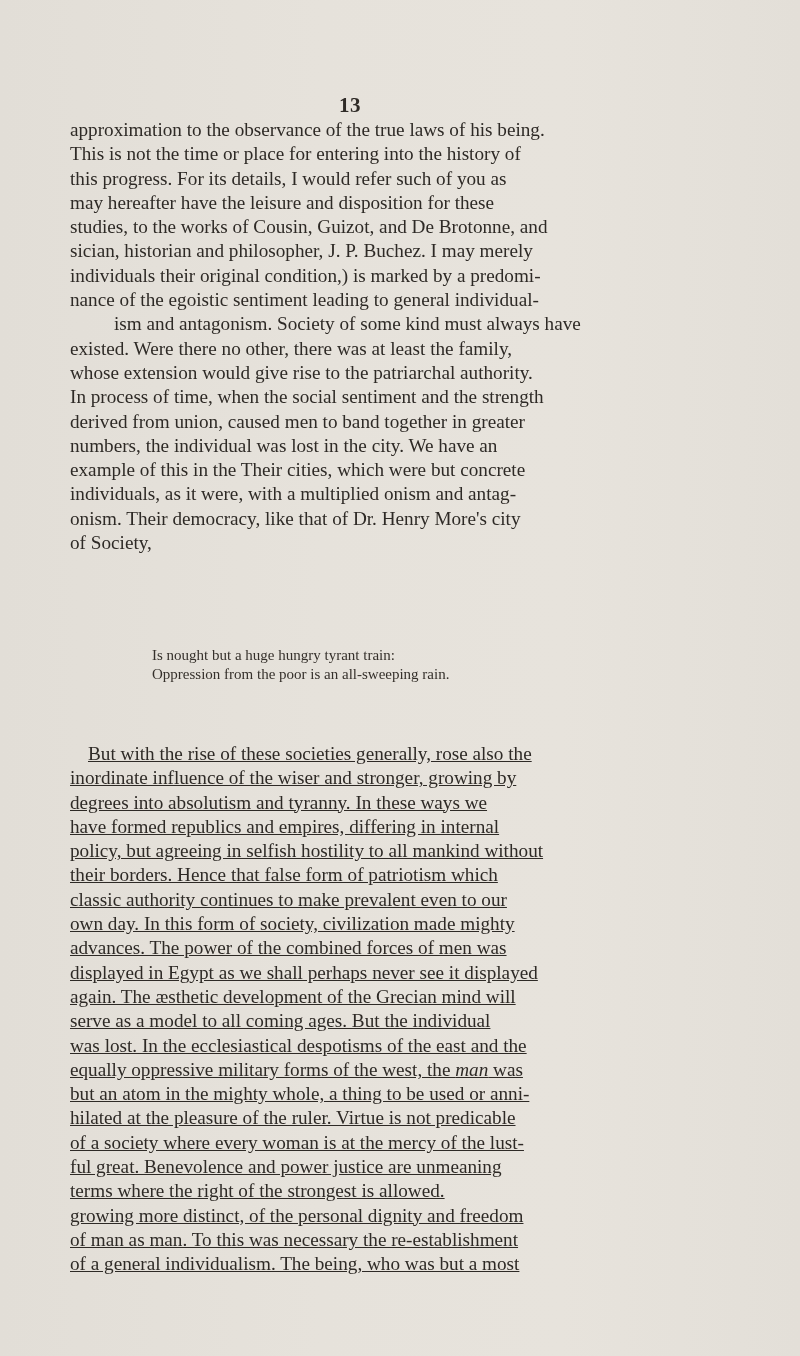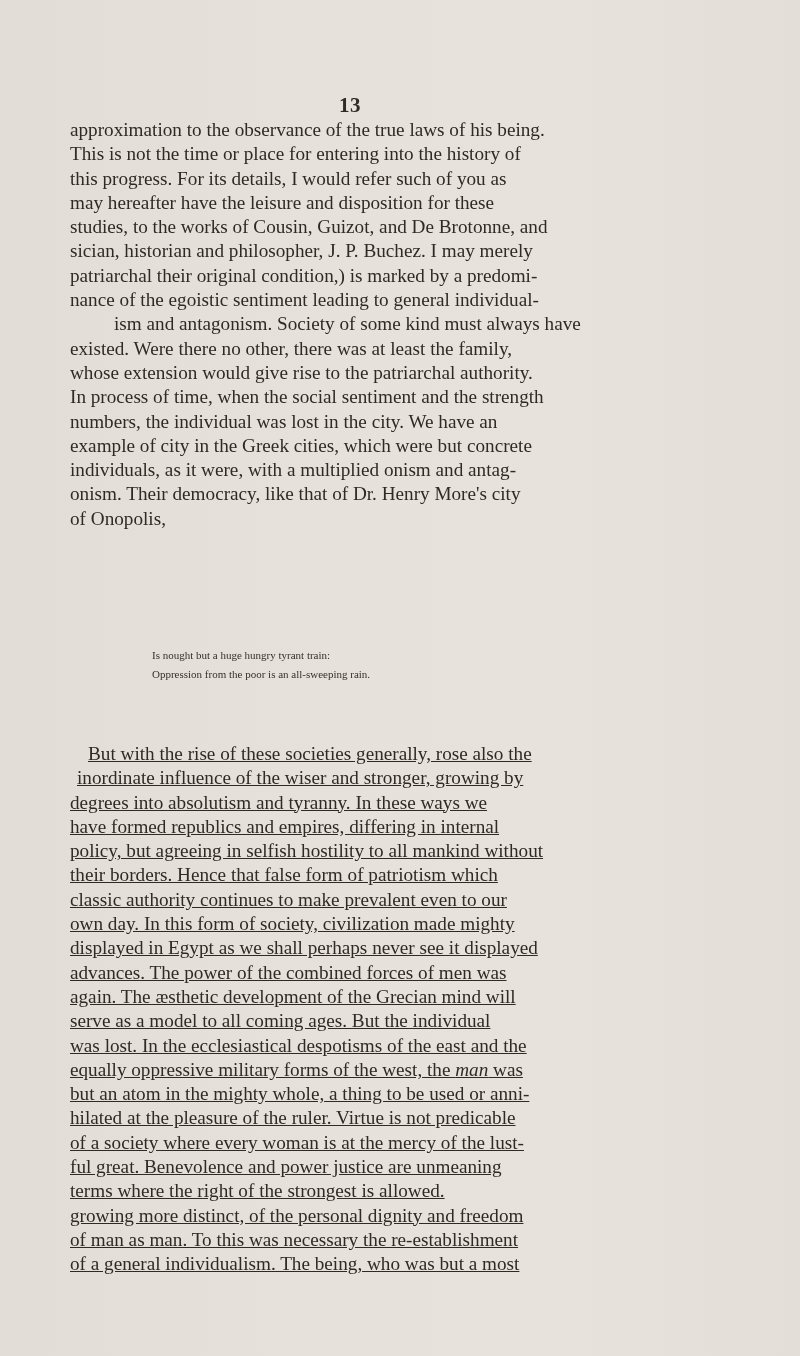--- a/index.html
+++ b/index.html
@@ -53,21 +53,21 @@
     .line.last {
       text-align-last: left;
     }
     .indent {
       padding-left: 18px;
     }
     .quote {
       position: absolute;
       left: 152px;
       top: 646px;
-      font-size: 11px;
+      font-size: 15px;
       line-height: 19px;
       color: #35302b;
     }
     .quote .line {
       height: 19px;
       text-align-last: left;
     }
     em { font-style: italic; }
   </style>
 </head>
@@ -76,49 +76,50 @@
 <div class="page">
   <div class="page-number">13</div>
 
   <div class="body-text" style="top:118px;">
     <span class="line" style="white-space: nowrap; word-spacing: 0px; text-align-last: left;">approximation to the observance of the true laws of his being.</span>
     <span class="line" style="white-space: nowrap; word-spacing: 0px; text-align-last: left;">This is not the time or place for entering into the history of</span>
     <span class="line" style="white-space: nowrap; word-spacing: 0px; text-align-last: left;">this progress. For its details, I would refer such of you as</span>
     <span class="line" style="white-space: nowrap; word-spacing: 0px; text-align-last: left;">may hereafter have the leisure and disposition for these</span>
     <span class="line" style="white-space: nowrap; word-spacing: 0px; text-align-last: left;">studies, to the works of Cousin, Guizot, and De Brotonne, and</span>
     <span class="line" style="white-space: nowrap; word-spacing: 0px; text-align-last: left;">sician, historian and philosopher, J. P. Buchez. I may merely</span>
-    <span class="line" style="white-space: nowrap; word-spacing: 0px; text-align-last: left;">patriarchal their original condition,) is marked by a predomi-</span>
+    <span class="line" style="white-space: nowrap; word-spacing: 0px; text-align-last: left;">individuals their original condition,) is marked by a predomi-</span>
     <span class="line" style="white-space: nowrap; word-spacing: 0px; text-align-last: left;">nance of the egoistic sentiment leading to general individual-</span>
     <span class="line" style="white-space: nowrap; word-spacing: 0px; text-align-last: left; margin-left: 44px;">ism and antagonism. Society of some kind must always have</span>
     <span class="line" style="white-space: nowrap; word-spacing: 0px; text-align-last: left;">existed. Were there no other, there was at least the family,</span>
     <span class="line" style="white-space: nowrap; word-spacing: 0px; text-align-last: left;">whose extension would give rise to the patriarchal authority.</span>
     <span class="line" style="white-space: nowrap; word-spacing: 0px; text-align-last: left;">In process of time, when the social sentiment and the strength</span>
+    <span class="line" style="white-space: nowrap; word-spacing: 0px; text-align-last: left;">derived from union, caused men to band together in greater</span>
     <span class="line" style="white-space: nowrap; word-spacing: 0px; text-align-last: left;">numbers, the individual was lost in the city. We have an</span>
-    <span class="line" style="white-space: nowrap; word-spacing: 0px; text-align-last: left;">example of city in the Greek cities, which were but concrete</span>
+    <span class="line" style="white-space: nowrap; word-spacing: 0px; text-align-last: left;">example of this in the Their cities, which were but concrete</span>
     <span class="line" style="white-space: nowrap; word-spacing: 0px; text-align-last: left;">individuals, as it were, with a multiplied onism and antag-</span>
     <span class="line" style="white-space: nowrap; word-spacing: 0px; text-align-last: left;">onism. Their democracy, like that of Dr. Henry More's city</span>
-    <span class="line last">of Onopolis,</span>
+    <span class="line last">of Society,</span>
   </div>
 
   <div class="quote">
     <span class="line">Is nought but a huge hungry tyrant train:</span>
     <span class="line">Oppression from the poor is an all-sweeping rain.</span>
   </div>
 
   <div class="body-text" style="top:742px;text-decoration:underline;">
     <span class="line indent" style="white-space: nowrap; word-spacing: 0px; text-align-last: left;">But with the rise of these societies generally, rose also the</span>
-    <span class="line" style="white-space: nowrap; word-spacing: 0px; text-align-last: left; margin-left: 7px;">inordinate influence of the wiser and stronger, growing by</span>
+    <span class="line" style="white-space: nowrap; word-spacing: 0px; text-align-last: left;">inordinate influence of the wiser and stronger, growing by</span>
     <span class="line" style="white-space: nowrap; word-spacing: 0px; text-align-last: left;">degrees into absolutism and tyranny. In these ways we</span>
     <span class="line" style="white-space: nowrap; word-spacing: 0px; text-align-last: left;">have formed republics and empires, differing in internal</span>
     <span class="line" style="white-space: nowrap; word-spacing: 0px; text-align-last: left;">policy, but agreeing in selfish hostility to all mankind without</span>
     <span class="line" style="white-space: nowrap; word-spacing: 0px; text-align-last: left;">their borders. Hence that false form of patriotism which</span>
     <span class="line" style="white-space: nowrap; word-spacing: 0px; text-align-last: left;">classic authority continues to make prevalent even to our</span>
     <span class="line" style="white-space: nowrap; word-spacing: 0px; text-align-last: left;">own day. In this form of society, civilization made mighty</span>
+    <span class="line" style="white-space: nowrap; word-spacing: 0px; text-align-last: left;">advances. The power of the combined forces of men was</span>
     <span class="line" style="white-space: nowrap; word-spacing: 0px; text-align-last: left;">displayed in Egypt as we shall perhaps never see it displayed</span>
-    <span class="line" style="white-space: nowrap; word-spacing: 0px; text-align-last: left;">advances. The power of the combined forces of men was</span>
     <span class="line" style="white-space: nowrap; word-spacing: 0px; text-align-last: left;">again. The æsthetic development of the Grecian mind will</span>
     <span class="line" style="white-space: nowrap; word-spacing: 0px; text-align-last: left;">serve as a model to all coming ages. But the individual</span>
     <span class="line" style="white-space: nowrap; word-spacing: 0px; text-align-last: left;">was lost. In the ecclesiastical despotisms of the east and the</span>
     <span class="line" style="white-space: nowrap; word-spacing: -0.00173611px; text-align-last: left;"><span>equally oppressive military forms of the west, the </span><em>man</em><span> was</span></span>
     <span class="line" style="white-space: nowrap; word-spacing: 0px; text-align-last: left;">but an atom in the mighty whole, a thing to be used or anni-</span>
     <span class="line" style="white-space: nowrap; word-spacing: 0px; text-align-last: left;">hilated at the pleasure of the ruler. Virtue is not predicable</span>
     <span class="line" style="white-space: nowrap; word-spacing: 0px; text-align-last: left;">of a society where every woman is at the mercy of the lust-</span>
     <span class="line" style="white-space: nowrap; word-spacing: 0px; text-align-last: left;">ful great. Benevolence and power justice are unmeaning</span>
     <span class="line last">terms where the right of the strongest is allowed.</span>
     <span class="line" style="white-space: nowrap; word-spacing: 0px; text-align-last: left;">growing more distinct, of the personal dignity and freedom</span>

